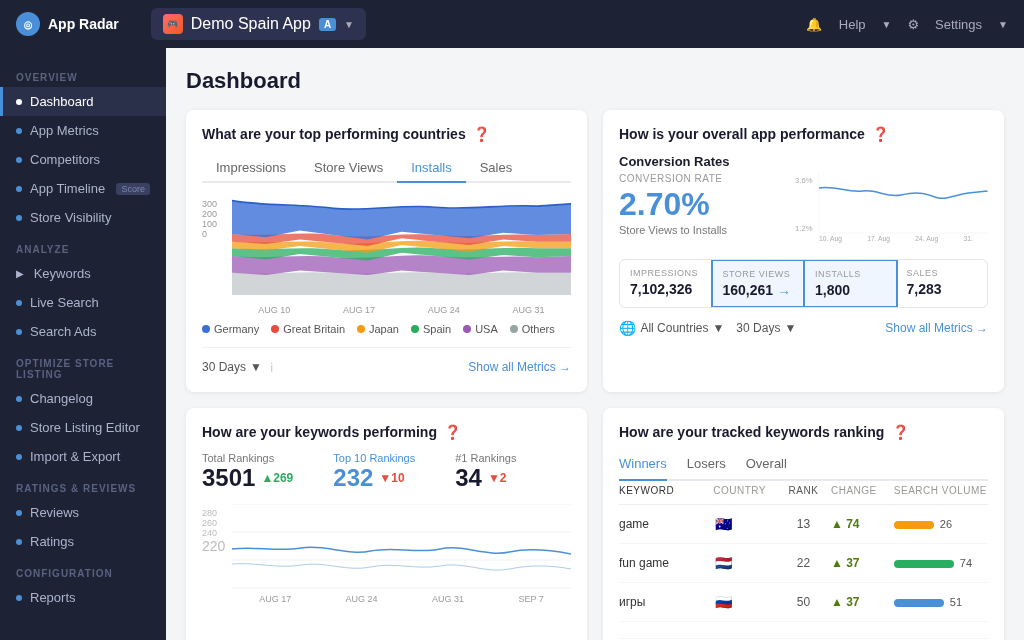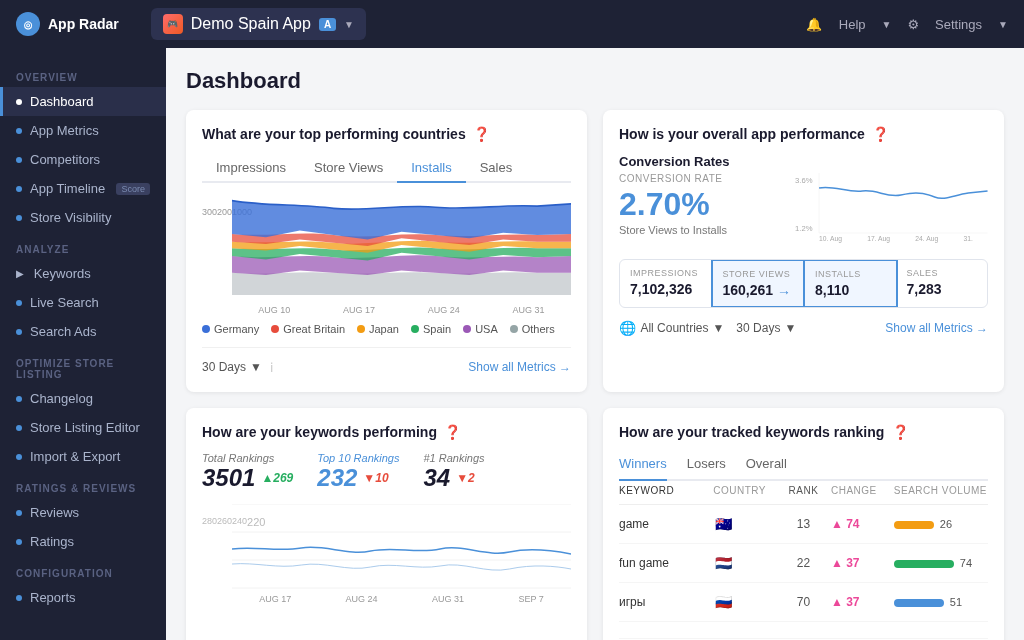--- a/index.html
+++ b/index.html
@@ -38,21 +38,21 @@
     .card-title { font-size: 14px; font-weight: 600; color: #1a1a2e; margin-bottom: 12px; }
     .card-subtitle { font-size: 13px; font-weight: 600; color: #1a1a2e; margin-bottom: 4px; }
     
     
     .tab-bar { display: flex; gap: 0; border-bottom: 2px solid #e8eaf0; margin-bottom: 12px; }
     .tab { font-size: 13px; padding: 6px 14px; cursor: pointer; color: #666; border-bottom: 2px solid transparent; margin-bottom: -2px; }
     .tab.active { color: #4a90d9; border-bottom-color: #4a90d9; font-weight: 500; }
     
     
     .chart-area { height: 120px; position: relative; overflow: hidden; margin-bottom: 8px; }
-    .chart-labels-y { position: absolute; left: 0; top: 12px; bottom: 20px; width: 30px; display: flex; flex-direction: row; justify-content: flex-start; font-size: 9px; color: #999; }
+    .chart-labels-y { position: absolute; left: 0; top: 4px; bottom: 20px; width: 30px; display: flex; flex-direction: column; justify-content: flex-start; font-size: 9px; color: #999; }
     .chart-content { position: absolute; left: 30px; right: 0; top: 0; bottom: 20px; }
     .chart-x-labels { position: absolute; left: 30px; right: 0; bottom: 0; display: flex; justify-content: space-around; font-size: 9px; color: #999; }
     
     
     .area-chart { width: 100%; height: 100%; }
     
     .legend { display: flex; gap: 12px; flex-wrap: wrap; margin-top: 4px; }
     .legend-item { display: flex; align-items: center; gap: 4px; font-size: 11px; color: #555; }
     .legend-dot { width: 8px; height: 8px; border-radius: 50%; }
     
@@ -75,21 +75,21 @@
     .metric-cell:last-child { border-right: none; }
     .metric-cell.highlighted { background: #f0f6ff; border: 2px solid #4a90d9; margin: -1px; z-index: 1; }
     .metric-label { font-size: 9px; color: #999; text-transform: uppercase; letter-spacing: 0.5px; }
     .metric-value { font-size: 14px; font-weight: 700; color: #1a1a2e; margin-top: 3px; }
     .metric-arrow { color: #4a90d9; font-size: 14px; }
     
     .conv-footer { display: flex; align-items: center; gap: 12px; margin-top: 12px; }
     .country-select { font-size: 12px; color: #555; cursor: pointer; display: flex; align-items: center; gap: 4px; }
     
     
-    .kw-stats { display: flex; gap: 24px; margin-bottom: 12px; font-style: italic; }
+    .kw-stats { display: flex; gap: 40px; margin-bottom: 12px; }
     .kw-stat { }
     .kw-stat-label { font-size: 11px; color: #777; }
     .kw-stat-value { font-size: 24px; font-weight: 700; color: #1a1a2e; display: flex; align-items: center; gap: 6px; }
     .kw-stat-value.blue { color: #4a90d9; }
     .kw-change { font-size: 12px; }
     .kw-change.up { color: #27ae60; }
     .kw-change.down { color: #e74c3c; }
     
     
     .rankings-chart { height: 90px; }
@@ -97,21 +97,21 @@
     
     .kw-table { width: 100%; }
     .kw-table-header { display: flex; font-size: 10px; color: #999; text-transform: uppercase; letter-spacing: 0.5px; padding: 4px 0 8px; border-bottom: 1px solid #eee; justify-content: center; }
     .kw-table-row { display: flex; align-items: center; padding: 8px 0; border-bottom: 1px solid #f5f5f5; font-size: 12px; }
     .kw-col-keyword { flex: 1.2; color: #333; font-weight: 500; }
     .kw-col-country { flex: 0.8; }
     .kw-col-rank { flex: 0.7; color: #555; text-align: center; }
     .kw-col-change { flex: 0.8; }
     .kw-col-volume { flex: 1.2; }
     .flag { width: 22px; height: 22px; border-radius: 50%; display: inline-flex; align-items: center; justify-content: center; font-size: 14px; }
-    .change-up { color: #ec4899; font-size: 12px; font-weight: 600; }
+    .change-up { color: #4d7c0f; font-size: 12px; font-weight: 600; }
     .vol-bar { height: 8px; border-radius: 4px; display: inline-block; vertical-align: middle; margin-right: 6px; }
     .vol-num { font-size: 11px; color: #555; }
     
     .winners-tabs { display: flex; gap: 20px; border-bottom: 2px solid #e8eaf0; }
     .w-tab { font-size: 13px; padding: 4px 0 8px; cursor: pointer; color: #666; border-bottom: 2px solid transparent; margin-bottom: -2px; }
     .w-tab.active { color: #4a90d9; border-bottom-color: #4a90d9; font-weight: 500; }
   </style>
 </head>
 <body>
 
@@ -327,21 +327,21 @@
           </div>
           <div class="metric-cell highlighted">
             <div class="metric-label">STORE VIEWS</div>
             <div class="metric-value" style="display:flex;align-items:center;gap:4px;">
               <span>160,261</span>
               <span class="metric-arrow">→</span>
             </div>
           </div>
           <div class="metric-cell highlighted">
             <div class="metric-label">INSTALLS</div>
-            <div class="metric-value">8,110</div>
+            <div class="metric-value">1,800</div>
           </div>
           <div class="metric-cell">
             <div class="metric-label">SALES</div>
             <div class="metric-value">7,283</div>
           </div>
         </div>
         <div class="conv-footer">
           <div class="country-select">
             <span style="color:#4a90d9;font-size:14px;">🌐</span>
             <span>All Countries</span>
@@ -381,21 +381,21 @@
               34
               <span class="kw-change down">▼2</span>
             </div>
           </div>
         </div>
         <div class="chart-area rankings-chart" style="height:100px;">
           <div class="chart-labels-y" style="width:30px;">
             <span style="font-size:9px;color:#bbb;">280</span>
             <span style="font-size:9px;color:#bbb;">260</span>
             <span style="font-size:9px;color:#bbb;">240</span>
-            <span style="font-size:11px;color:#bbb;">220</span>
+            <span style="font-size:14px;color:#bbb;">220</span>
           </div>
           <div class="chart-content">
             <svg width="100%" height="85" viewBox="0 0 440 85" preserveAspectRatio="none">
               <line x1="0" y1="0" x2="440" y2="0" stroke="#f0f0f0" stroke-width="1"></line>
               <line x1="0" y1="28" x2="440" y2="28" stroke="#f0f0f0" stroke-width="1"></line>
               <line x1="0" y1="56" x2="440" y2="56" stroke="#f0f0f0" stroke-width="1"></line>
               <line x1="0" y1="84" x2="440" y2="84" stroke="#f0f0f0" stroke-width="1"></line>
 
               <path d="M0,45 C30,42 60,48 90,44 C120,40 150,52 180,47 C210,42 240,50 270,45 C300,40 330,53 360,48 C390,43 420,47 440,50" fill="none" stroke="#4a90d9" stroke-width="1.5"></path>
 
@@ -439,21 +439,21 @@
           <div class="kw-table-row">
             <div class="kw-col-keyword">fun game</div>
             <div class="kw-col-country"><span class="flag">🇳🇱</span></div>
             <div class="kw-col-rank">22</div>
             <div class="kw-col-change change-up">▲ 37</div>
             <div class="kw-col-volume"><span class="vol-bar" style="background:#27ae60;width:60px;"></span><span class="vol-num">74</span></div>
           </div>
           <div class="kw-table-row">
             <div class="kw-col-keyword">игры</div>
             <div class="kw-col-country"><span class="flag">🇷🇺</span></div>
-            <div class="kw-col-rank">70</div>
+            <div class="kw-col-rank">50</div>
             <div class="kw-col-change change-up">▲ 37</div>
             <div class="kw-col-volume"><span class="vol-bar" style="background:#4a90d9;width:50px;"></span><span class="vol-num">51</span></div>
           </div>
           <div class="kw-table-row">
             
             
             
             
             
           </div>

